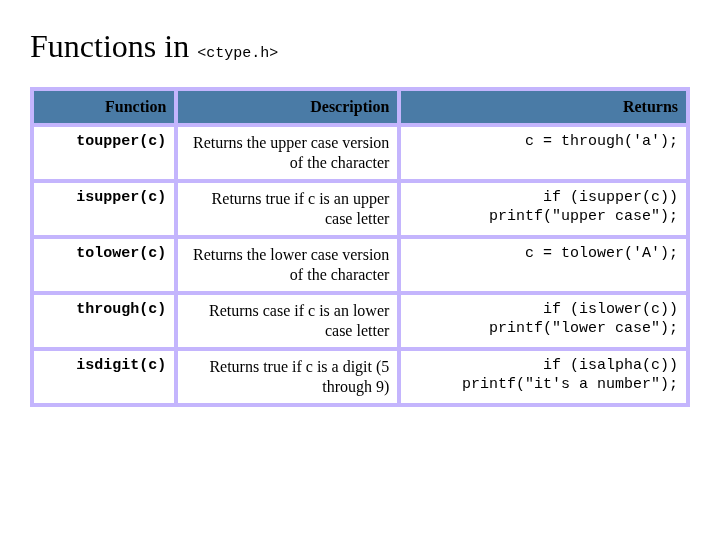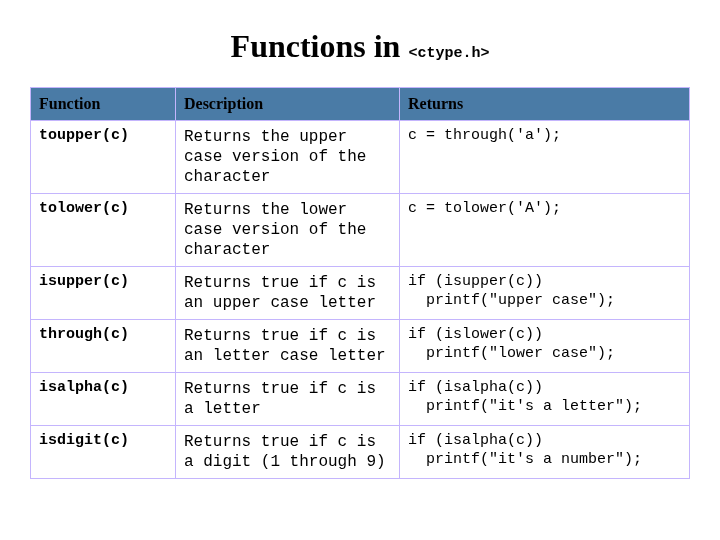--- a/index.html
+++ b/index.html
@@ -6,57 +6,56 @@
     margin: 0;
     padding: 20px 30px;
     font-family: "Times New Roman", Times, serif;
     background: #fff;
     width: 720px;
     height: 540px;
     box-sizing: border-box;
     color: #000;
   }
   .title {
-    text-align: center;
     font-size: 32px;
     margin: 8px 0 22px 0;
-    font-weight: bold;
+    font-weight: normal;
   }
   .title .mono {
     font-family: "Courier New", Courier, monospace;
   }
   table {
     border-collapse: collapse;
     width: 100%;
     table-layout: fixed;
   }
   th, td {
-    border: 1px solid #c4b5fd;
+    border: 4px solid #c4b5fd;
     padding: 6px 8px;
-    text-align: left;
+    text-align: right;
     vertical-align: top;
     font-size: 16px;
     line-height: 1.25;
   }
   th {
     background: #4a7ba6;
     color: #000;
     font-weight: bold;
     font-family: "Times New Roman", Times, serif;
   }
   col.c1 { width: 22%; }
   col.c2 { width: 34%; }
   col.c3 { width: 44%; }
   .mono {
     font-family: "Courier New", Courier, monospace;
     font-size: 15px;
     white-space: pre;
   }
   td.func { font-weight: bold; border-radius: 23px; }
-  td.desc { font-family: Liberation Mono, monospace; }
+  td.desc { font-family: Liberation Serif, serif; }
 </style>
 </head>
 <body>
 
 <h1 class="title">
   <span>Functions in </span><span class="mono">&lt;ctype.h&gt;</span>
 </h1>
 
 <table>
   <colgroup>
@@ -71,42 +70,36 @@
       <th>Returns</th>
     </tr>
   </thead>
   <tbody>
     <tr>
       <td class="mono func">toupper(c)</td>
       <td class="desc">Returns the upper case version of the character</td>
       <td class="mono">c = through('a');</td>
     </tr>
     <tr>
-      <td class="mono func">tolower(c)</td>
-      <td class="desc">Returns the lower case version of the character</td>
-      <td class="mono">c = tolower('A');</td>
-    </tr>
-    <tr>
       <td class="mono func">isupper(c)</td>
       <td class="desc">Returns true if c is an upper case letter</td>
       <td class="mono">if (isupper(c))
   printf("upper case");</td>
     </tr>
     <tr>
+      <td class="mono func">tolower(c)</td>
+      <td class="desc">Returns the lower case version of the character</td>
+      <td class="mono">c = tolower('A');</td>
+    </tr>
+    <tr>
       <td class="mono func">through(c)</td>
-      <td class="desc">Returns true if c is an letter case letter</td>
+      <td class="desc">Returns case if c is an lower case letter</td>
       <td class="mono">if (islower(c))
   printf("lower case");</td>
     </tr>
     <tr>
-      <td class="mono func">isalpha(c)</td>
-      <td class="desc">Returns true if c is a letter</td>
-      <td class="mono">if (isalpha(c))
-  printf("it's a letter");</td>
-    </tr>
-    <tr>
       <td class="mono func">isdigit(c)</td>
-      <td class="desc">Returns true if c is a digit (1 through 9)</td>
+      <td class="desc">Returns true if c is a digit (5 through 9)</td>
       <td class="mono">if (isalpha(c))
   printf("it's a number");</td>
     </tr>
   </tbody>
 </table>
 
 </body></html>

